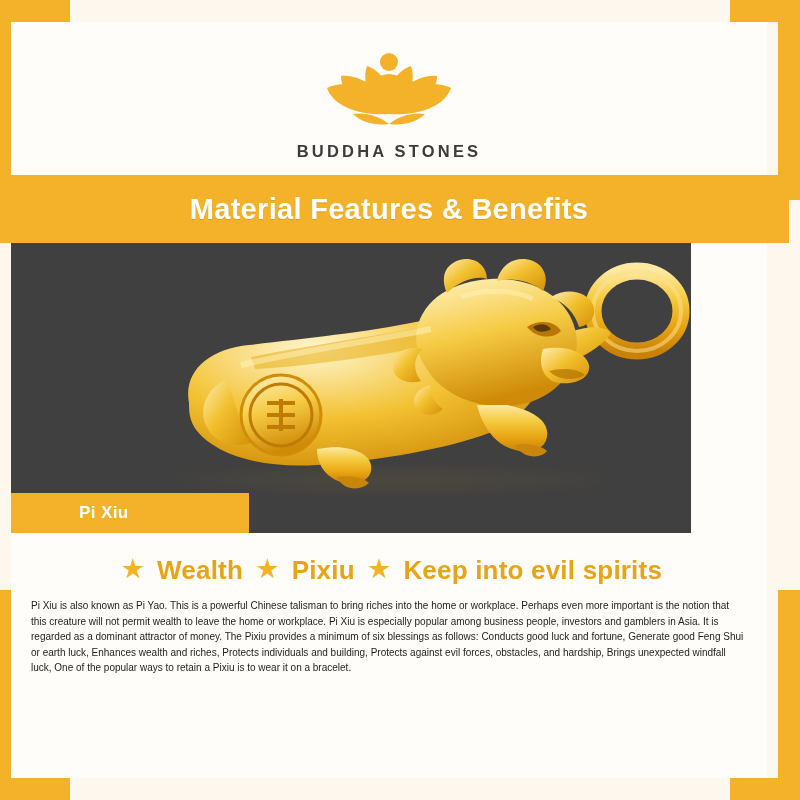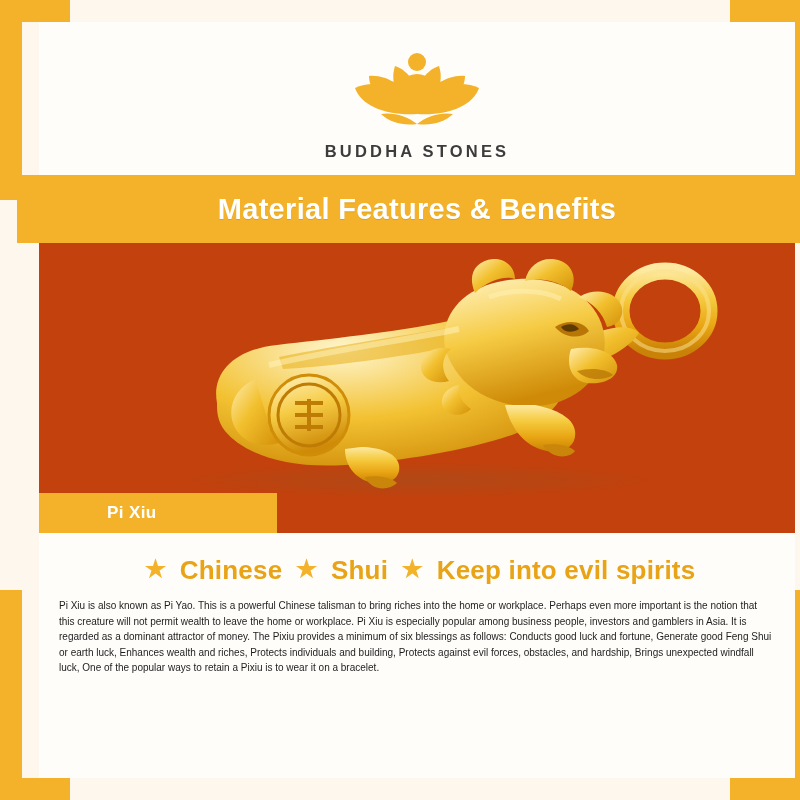--- a/index.html
+++ b/index.html
@@ -46,21 +46,21 @@
   .corner-br {
     bottom: 0; right: 0;
     width: 70px; height: 210px;
     border-right: 22px solid #f3b229;
     border-bottom: 22px solid #f3b229;
   }
 
   
   .content {
     position: absolute;
-    left: 39px; top: 22px;
+    left: 11px; top: 22px;
     width: 756px; height: 756px;
     background: #fffdfa;
   }
 
   
   .brand {
     padding-top: 18px;
     text-align: center;
   }
   .lotus-logo {
@@ -91,23 +91,23 @@
     color: #ffffff;
     font-size: 29px;
     font-weight: bold;
     letter-spacing: 0.3px;
     text-shadow: 0 1px 0 rgba(160,110,0,.25);
   }
 
   
   .hero {
     position: relative;
-    width: 756px;
+    width: 680px;
     height: 290px;
-    background: #c2410c;
+    background: #404040;
     overflow: hidden;
   }
   .hero-shadow {
     position: absolute;
     left: 150px; bottom: 36px;
     width: 460px; height: 34px;
     border-radius: 50%;
     background: radial-gradient(ellipse at center, rgba(120,100,60,0.22) 0%, rgba(120,100,60,0.10) 45%, rgba(255,255,255,0) 72%);
   }
   .pixiu {
@@ -286,23 +286,23 @@
         </svg>
       </span>
 
       <div class="caption-tag">
         <span class="caption-text">Pi Xiu</span>
       </div>
     </div>
 
     <div class="benefits">
       <span class="star">★</span>
-      <span>Chinese</span>
+      <span>Wealth</span>
       <span class="star">★</span>
-      <span>Shui</span>
+      <span>Pixiu</span>
       <span class="star">★</span>
       <span>Keep into evil spirits</span>
     </div>
 
     <p class="body-copy">Pi Xiu is also known as Pi Yao. This is a powerful Chinese talisman to bring riches into the home or workplace. Perhaps even more important is the notion that this creature will not permit wealth to leave the home or workplace. Pi Xiu is especially popular among business people, investors and gamblers in Asia. It is regarded as a dominant attractor of money. The Pixiu provides a minimum of six blessings as follows: Conducts good luck and fortune, Generate good Feng Shui or earth luck, Enhances wealth and riches, Protects individuals and building, Protects against evil forces, obstacles, and hardship, Brings unexpected windfall luck, One of the popular ways to retain a Pixiu is to wear it on a bracelet.</p>
 
   </div>
 </div>
 
 </body></html>

